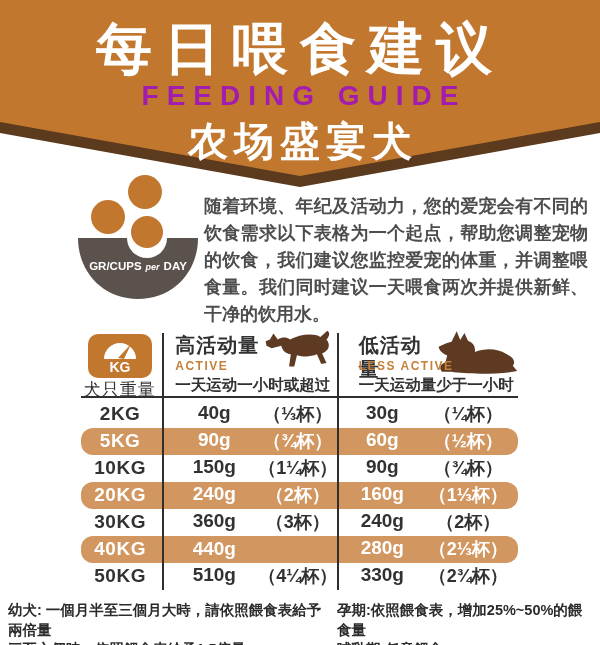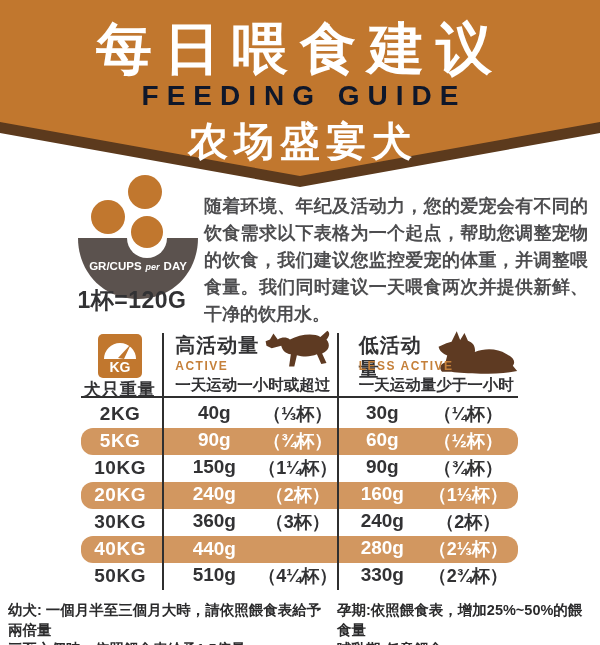--- a/index.html
+++ b/index.html
@@ -20,21 +20,21 @@
   }
   
   .banner{position:absolute;left:0;top:0;width:600px;height:190px;}
   .banner svg{position:absolute;left:0;top:0;}
   .banner-title{
     position:absolute;left:0;top:12px;width:600px;text-align:center;
     color:#fff;font-size:56px;font-weight:bold;letter-spacing:12px;padding-left:0;
   }
   .banner-en{
     position:absolute;left:0;top:80px;width:600px;text-align:center;
-    color:#0f172a;font-size:28px;font-weight:bold;letter-spacing:8px;padding-left:8px;
+    color:#a21caf;font-size:28px;font-weight:bold;letter-spacing:8px;padding-left:8px;
   }
   .banner-sub{
     position:absolute;left:0;top:114px;width:600px;text-align:center;
     color:#fff;font-size:40px;font-weight:bold;letter-spacing:6px;padding-left:6px;
   }
   
   .bowl-block{position:absolute;left:62px;top:172px;width:140px;height:146px;}
   .cup-equiv{
     position:absolute;left:0;top:113px;width:140px;text-align:center;
     font-size:23px;font-weight:bold;color:var(--text-dark);letter-spacing:0.5px;
@@ -50,24 +50,24 @@
   .vline{position:absolute;top:0;height:257px;width:2px;background:#2f2f2f;z-index:5;}
   .vline.v1{left:81px;}
   .vline.v2{left:256px;}
   .thead{
     position:absolute;left:0;top:0;width:437px;height:65px;
     border-bottom:2.5px solid #2f2f2f;display:flex;
   }
   .hcell{position:relative;}
   .hcell.c1{width:82px;text-align:center;}
   .kg-icon{
-    width:44px;height:44px;margin:1px auto 0 auto;border-radius:5px;
+    width:64px;height:44px;margin:1px auto 0 auto;border-radius:10px;
     background:var(--banner-orange);
   }
-  .hlabel{font-size:17px;font-weight:bold;color:var(--text-dark);margin-top:0px;letter-spacing:1px;}
+  .hlabel{font-size:17px;font-weight:normal;color:var(--text-dark);margin-top:0px;letter-spacing:1px;}
   .hcell.c2{width:200px;padding-left:17px;}
   .hcell.c3{width:180px;padding-left:11px;}
   .hrow{display:flex;align-items:flex-start;height:26px;}
   .htitle{font-size:20px;font-weight:bold;color:var(--text-dark);letter-spacing:1px;line-height:24px;}
   .dog{margin-left:4px;margin-top:-3px;flex:0 0 auto;}
   .hsub{font-size:12px;font-weight:bold;color:var(--accent-orange);letter-spacing:1.5px;line-height:15px;}
   .hdesc{font-size:15.5px;font-weight:bold;color:var(--text-dark);line-height:20px;margin-top:1px;}
   .tbody{position:absolute;left:0;top:67.5px;width:437px;}
   .trow{display:flex;align-items:center;height:27.07px;font-weight:bold;color:var(--text-dark);}
   .trow.hl{background:var(--row-highlight);color:#fff;border-radius:12px;}
@@ -100,21 +100,20 @@
 
   <div class="bowl-block">
     <svg width="140" height="132" viewBox="0 0 140 132">
       <circle cx="83" cy="20" r="17" fill="#c1772e"></circle>
       <circle cx="46" cy="45" r="17" fill="#c1772e"></circle>
       <path d="M16,66 H136 C136,99 112,127 76,127 C40,127 16,99 16,66 Z" fill="#5b524e"></path>
       <circle cx="85" cy="66" r="20" fill="#ffffff"></circle>
       <circle cx="85" cy="60" r="16" fill="#c1772e"></circle>
       <text x="76" y="98" text-anchor="middle" font-size="11.5" font-weight="bold" fill="#ffffff" font-family="Liberation Sans, sans-serif"><tspan>GR/CUPS</tspan><tspan dx="4" font-size="9" font-style="italic">per</tspan><tspan dx="4">DAY</tspan></text>
     </svg>
-    <div class="cup-equiv">1杯=120G</div>
   </div>
 
   <div class="intro">随着环境、年纪及活动力，您的爱宠会有不同的饮食需求以下表格为一个起点，帮助您调整宠物的饮食，我们建议您监控爱宠的体重，并调整喂食量。我们同时建议一天喂食两次并提供新鲜、干净的饮用水。</div>
 
   <div class="ftable">
     <div class="vline v1"></div>
     <div class="vline v2"></div>
 
     <div class="thead">
       <div class="hcell c1">

